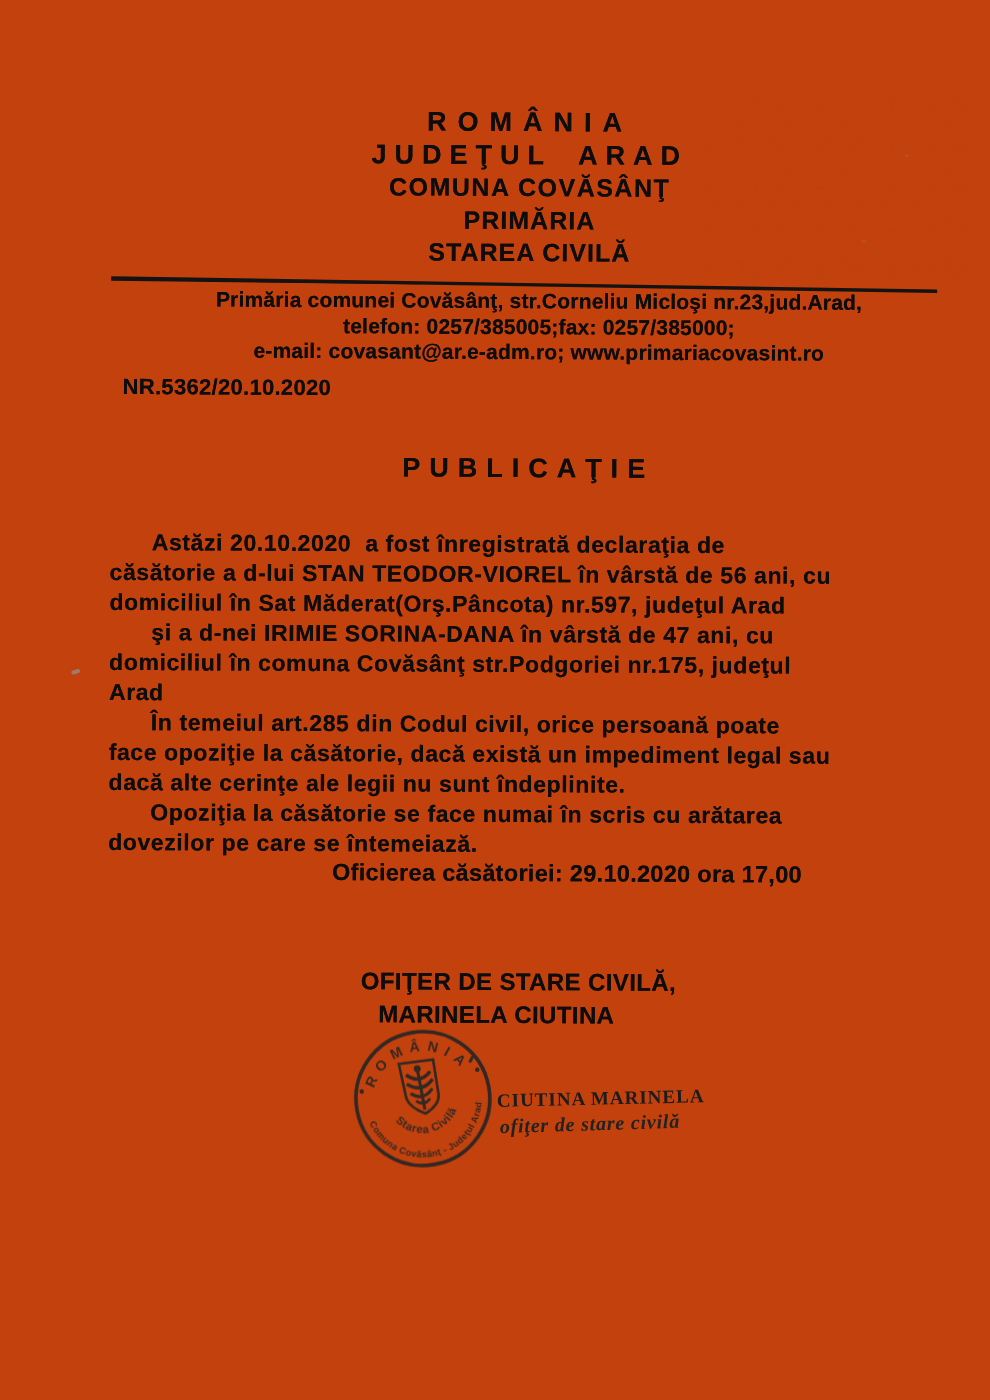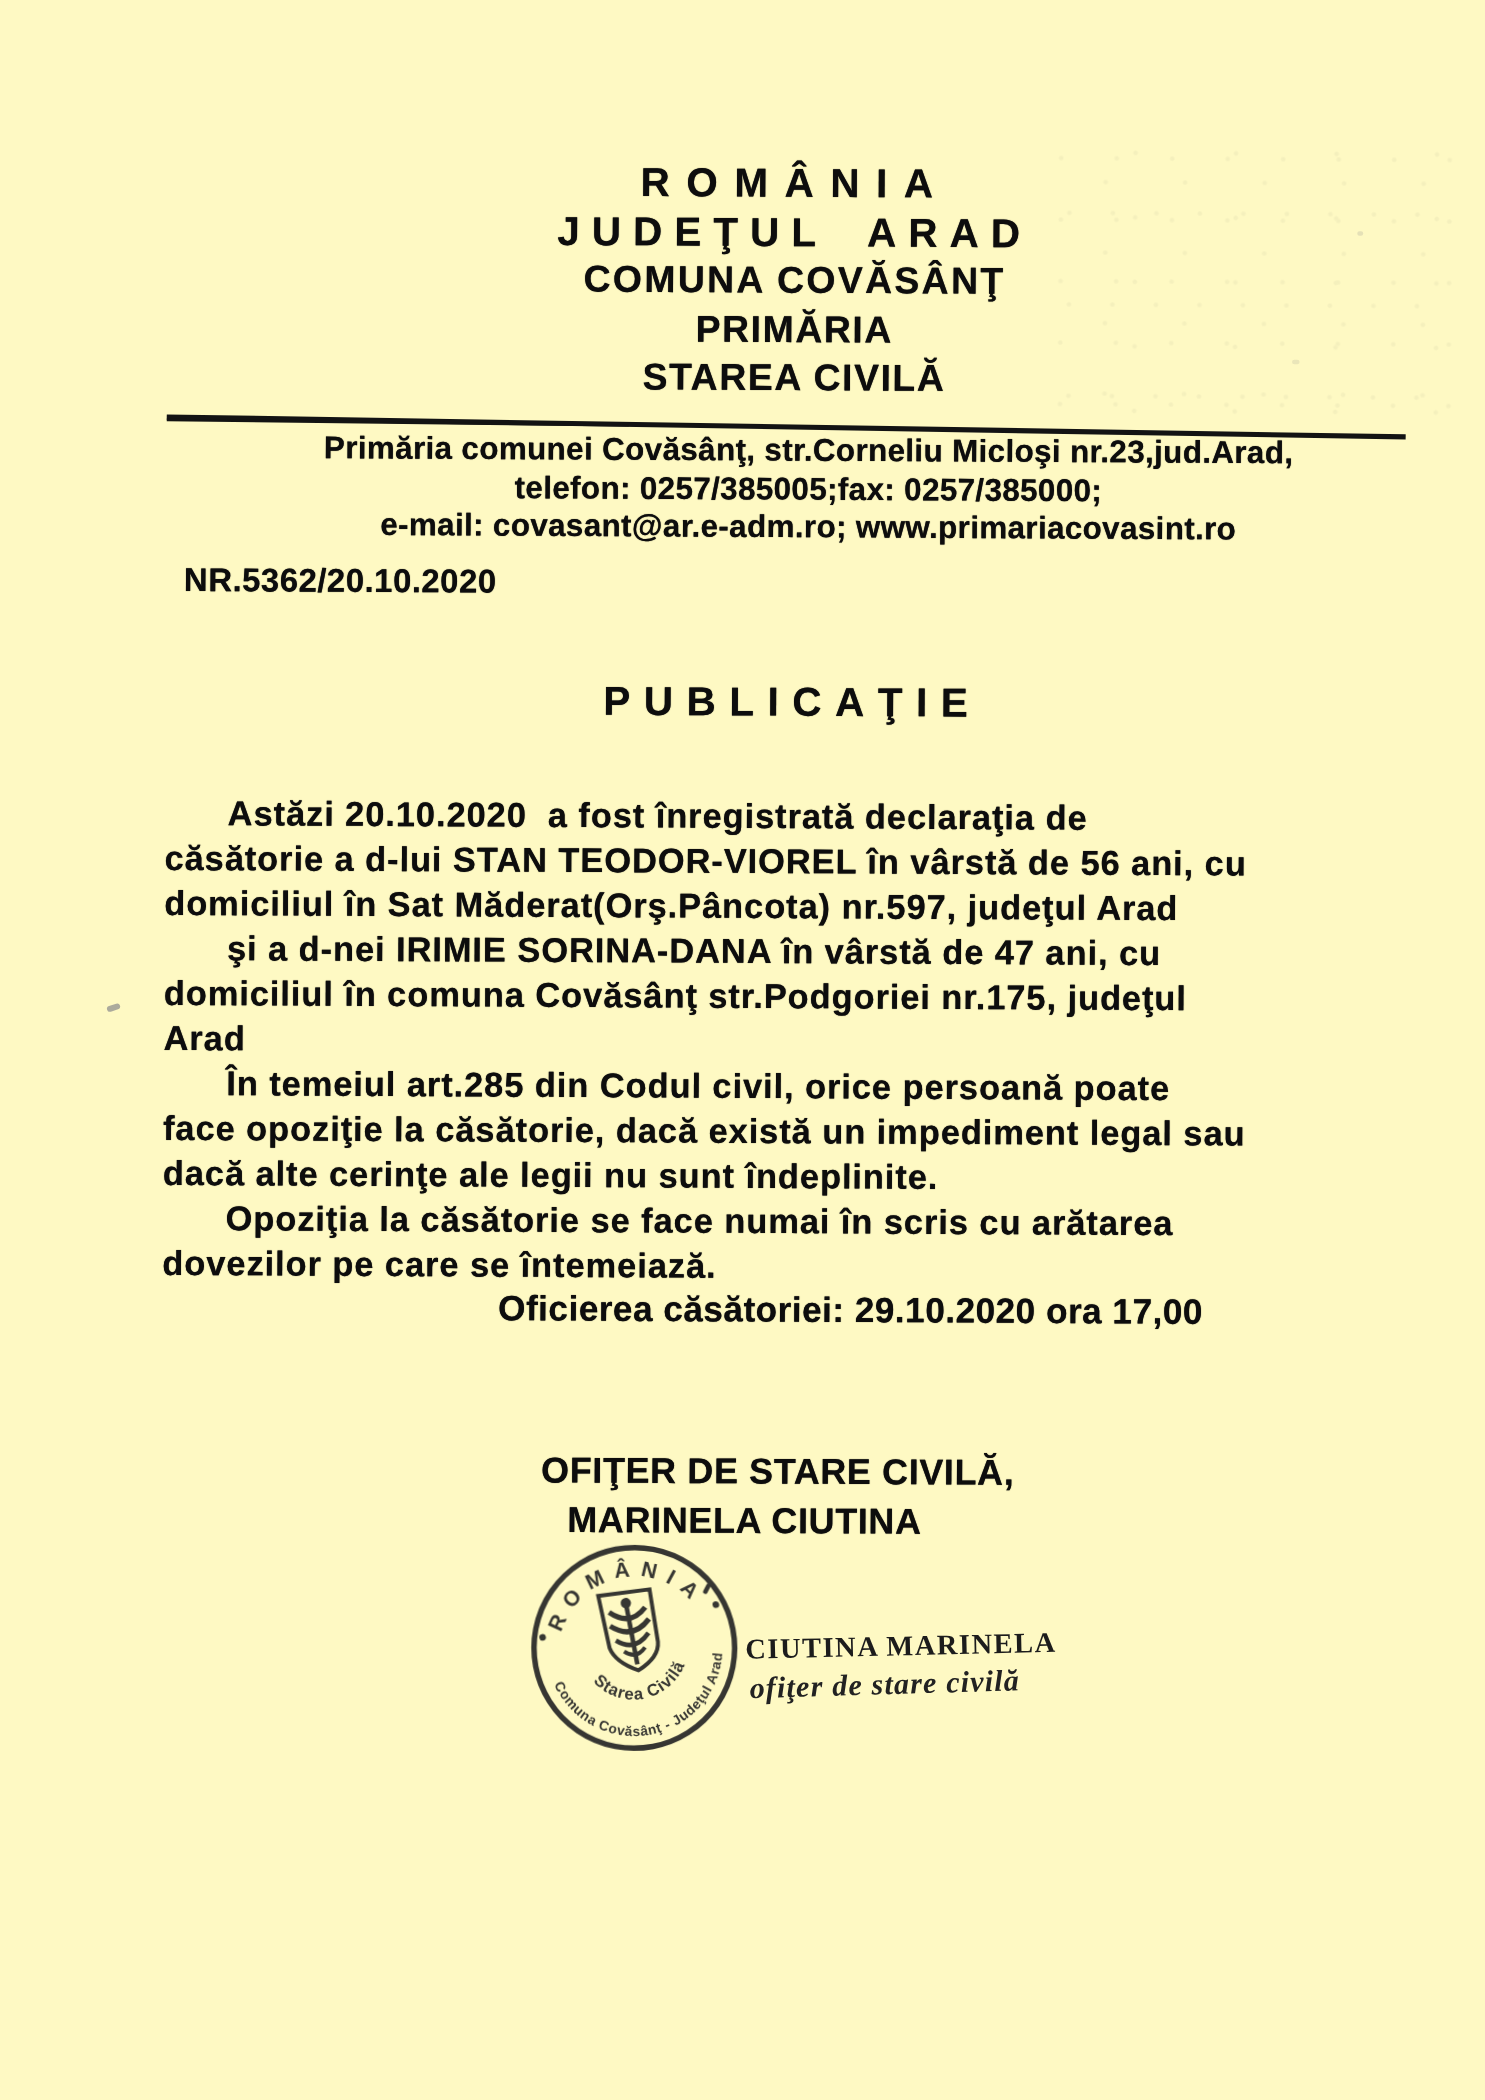--- a/index.html
+++ b/index.html
@@ -1,17 +1,17 @@
 <!DOCTYPE html>
 <html><head>
 <meta charset="utf-8">
 <style>
   html,body{margin:0;padding:0;background:#e8e8e8;}
   .page{
-    position:relative;width:990px;height:1400px;background:#fef9c3;
+    position:relative;width:990px;height:1400px;background:#c2410c;
     font-family:"Liberation Sans",sans-serif;color:#0d0d0d;overflow:hidden;
     margin:0 auto;
   }
   .content{position:absolute;inset:0;transform:rotate(0.3deg);transform-origin:120px 120px;}
   .ink{font-weight:700;text-shadow:0 0 0.6px rgba(10,10,10,.85);}
 
   
   .letterhead{position:absolute;top:104px;left:130px;width:800px;text-align:center;line-height:32.5px;}
   .lh-country{font-size:27px;letter-spacing:11px;}
   .lh-county{font-size:27px;letter-spacing:8px;word-spacing:12px;}

